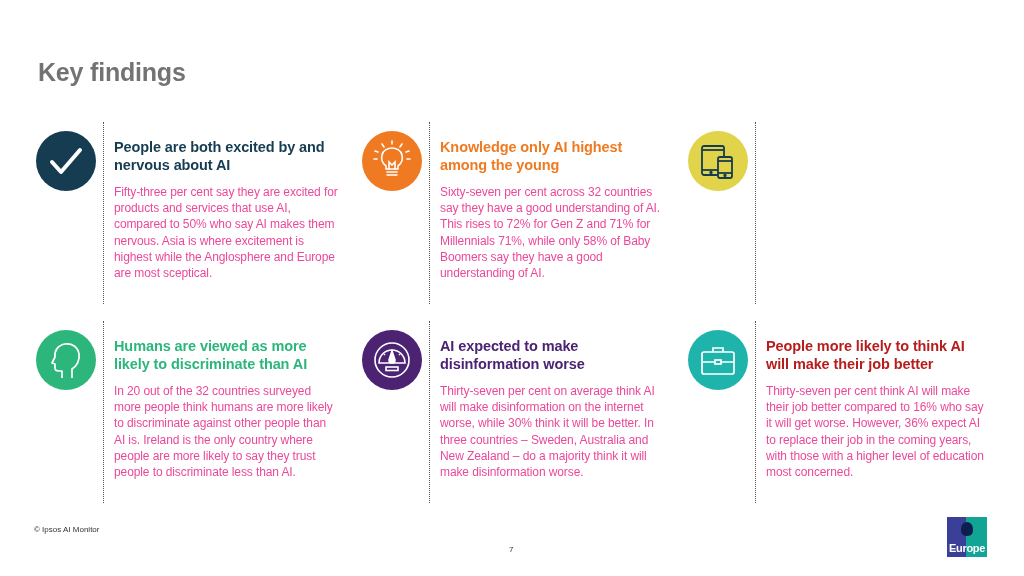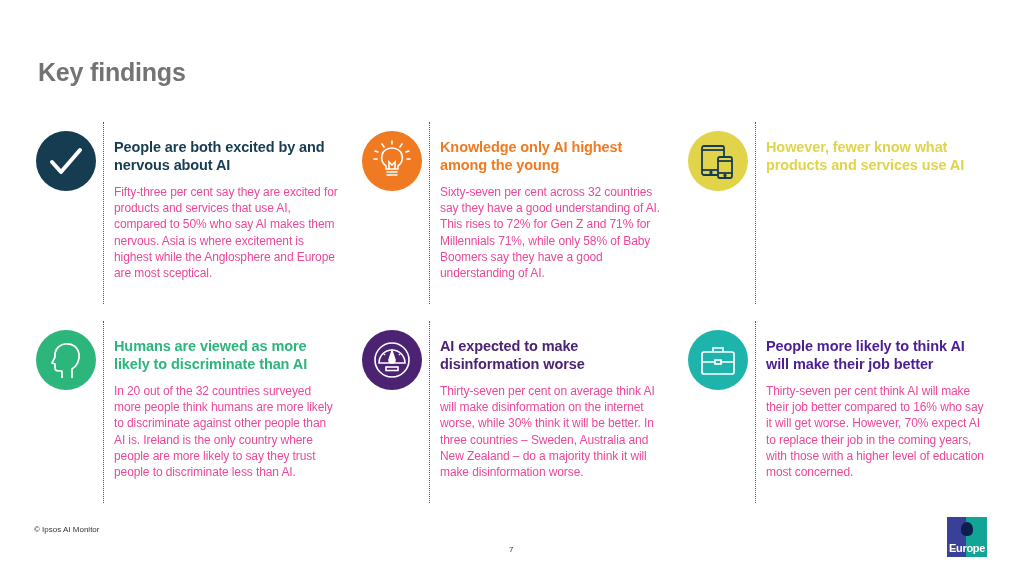--- a/index.html
+++ b/index.html
@@ -93,21 +93,20 @@
       <line x1="6" y1="11" x2="28" y2="11"></line>
       <circle cx="15" cy="33.5" r="0.8" fill="#163c52"></circle>
       <rect x="22" y="18" width="14" height="21" rx="2" fill="#e1d44a"></rect>
       <line x1="22" y1="22" x2="36" y2="22"></line>
       <line x1="22" y1="34" x2="36" y2="34"></line>
       <circle cx="29" cy="36.5" r="0.8" fill="#163c52"></circle>
     </svg>
   </div>
   <div class="divider"></div>
   <div class="text-block">
-    <h2 class="card-heading" style="color:#e1d44a;">However, fewer know what products and services use AI</h2>
   </div>
 </div>
 
 <div class="card" style="left:25px; top:321px;">
   <div class="icon-circle" style="background:#2db67c;">
     <svg viewBox="0 0 44 44" fill="none" stroke="#fff" stroke-width="1.7" stroke-linejoin="round">
       <path d="M28,40 L28,31 C33,28 36,22 35,16 C34,9 28,5 21,6 C14,7 10,13 11,19 L8,25 L11,26 L11,30 C11,32 13,33 15,33 L18,33 L18,40"></path>
     </svg>
   </div>
   <div class="divider"></div>
@@ -139,22 +138,22 @@
   <div class="icon-circle" style="background:#1eb4ac;">
     <svg viewBox="0 0 44 44" fill="none" stroke="#fff" stroke-width="1.7">
       <rect x="6" y="14" width="32" height="22" rx="2"></rect>
       <path d="M17,14 L17,10 L27,10 L27,14"></path>
       <path d="M6,24 L19,24 M25,24 L38,24"></path>
       <rect x="19" y="22" width="6" height="4"></rect>
     </svg>
   </div>
   <div class="divider"></div>
   <div class="text-block">
-    <h2 class="card-heading" style="color:#4c1d95;">People more likely to think AI will make their job better</h2>
-    <p class="card-body">Thirty-seven per cent think AI will make their job better compared to 16% who say it will get worse. However, 70% expect AI to replace their job in the coming years, with those with a higher level of education most concerned.</p>
+    <h2 class="card-heading" style="color:#b91c1c;">People more likely to think AI will make their job better</h2>
+    <p class="card-body">Thirty-seven per cent think AI will make their job better compared to 16% who say it will get worse. However, 36% expect AI to replace their job in the coming years, with those with a higher level of education most concerned.</p>
   </div>
 </div>
 
 <div class="footer-copy">© Ipsos AI Monitor</div>
 <div class="footer-page">7</div>
 <div class="logo">
   <div class="logo-head"></div>
   <div class="logo-text">Europe</div>
 </div>
 

